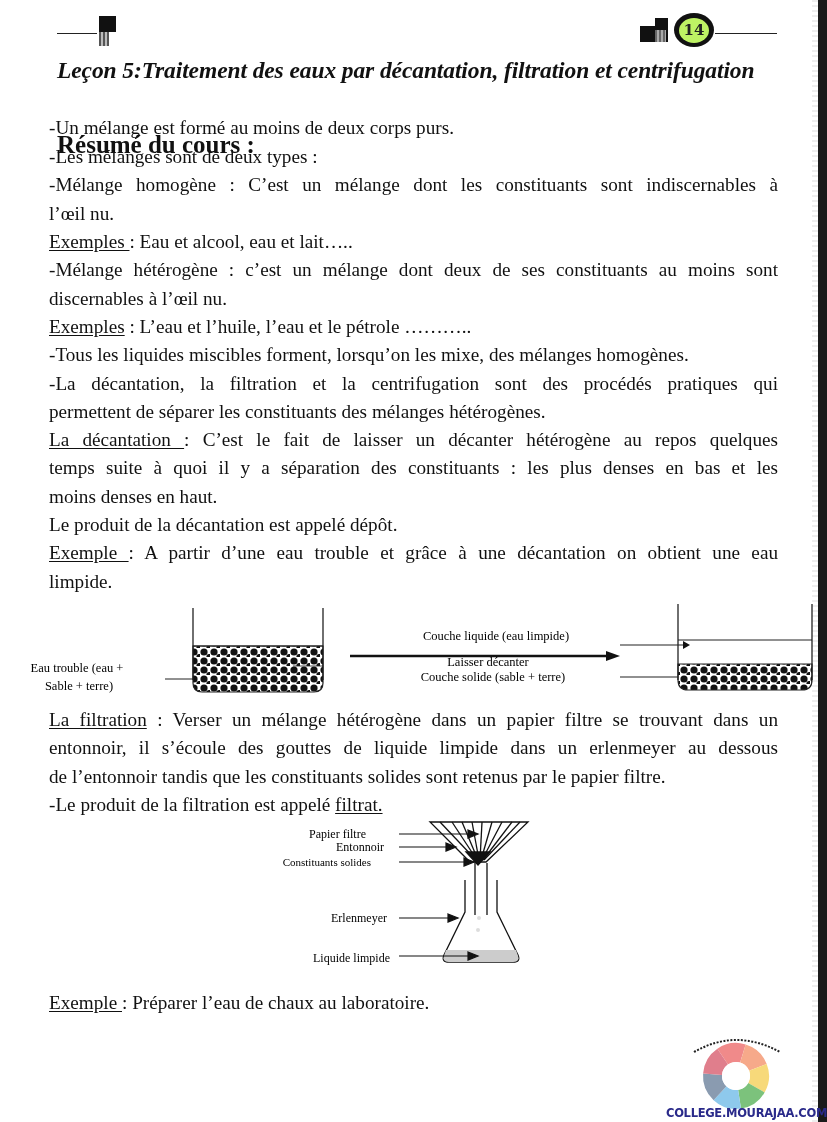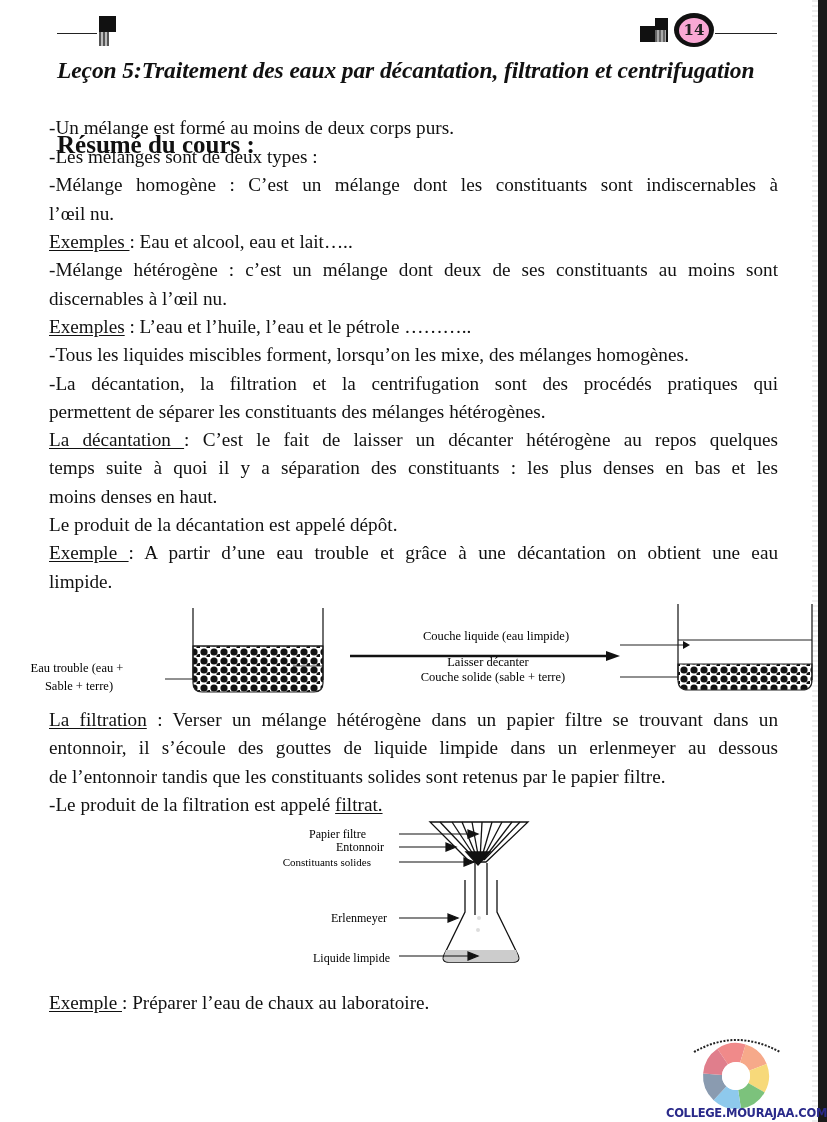--- a/index.html
+++ b/index.html
@@ -10,21 +10,21 @@
   
   .hdr { position:absolute; top:8px; left:0; width:800px; height:42px; }
   .hdr-line-l { position:absolute; left:57px; top:25px; width:40px; height:1px; background:#222; }
   .hdr-sq-l { position:absolute; left:99px; top:8px; width:17px; height:16px; background:#111; }
   .hdr-qr-l { position:absolute; left:99px; top:24px; width:10px; height:14px; background:repeating-linear-gradient(90deg,#555 0 2px,#bbb 2px 4px); }
   .hdr-title { position:absolute; left:112px; top:8px; font-family:"DejaVu Serif", serif; font-style:italic; font-weight:bold; font-size:15.5px; letter-spacing:-0.6px; color:#111; white-space:nowrap; }
   .hdr-sq-r { position:absolute; left:640px; top:18px; width:15px; height:16px; background:#111; }
   .hdr-sq-r2 { position:absolute; left:655px; top:10px; width:13px; height:24px; background:#111; }
   .hdr-qr-r { position:absolute; left:655px; top:22px; width:11px; height:12px; background:repeating-linear-gradient(90deg,#666 0 2px,#aaa 2px 4px); }
   .page-badge { position:absolute; left:674px; top:5px; width:40px; height:34px; border-radius:50%; background:#111; }
-  .page-badge-inner { position:absolute; left:679px; top:10px; width:30px; height:25px; border-radius:50%; background:#f9a8d4; text-align:center; line-height:25px; font-family:"DejaVu Serif", serif; font-size:15px; font-weight:bold; color:#222; }
+  .page-badge-inner { position:absolute; left:679px; top:10px; width:30px; height:25px; border-radius:50%; background:#bef264; text-align:center; line-height:25px; font-family:"DejaVu Serif", serif; font-size:15px; font-weight:bold; color:#222; }
   .hdr-line-r { position:absolute; left:715px; top:25px; width:62px; height:1px; background:#222; }
 
   
   .txt { position:absolute; left:49px; width:729px; font-size:19.2px; line-height:28.5px; white-space:nowrap; }
   .just { text-align:justify; text-align-last:justify; }
   .lesson-title { position:absolute; left:57px; top:57px; font-size:23.5px; font-weight:bold; font-style:italic; white-space:nowrap; letter-spacing:-0.1px;text-align:center; }
   .resume { position:absolute; left:57px; top:88px; font-size:25px; font-weight:bold;margin-top:43px; }
   u { text-decoration:underline; text-underline-offset:2px; }
 
   

